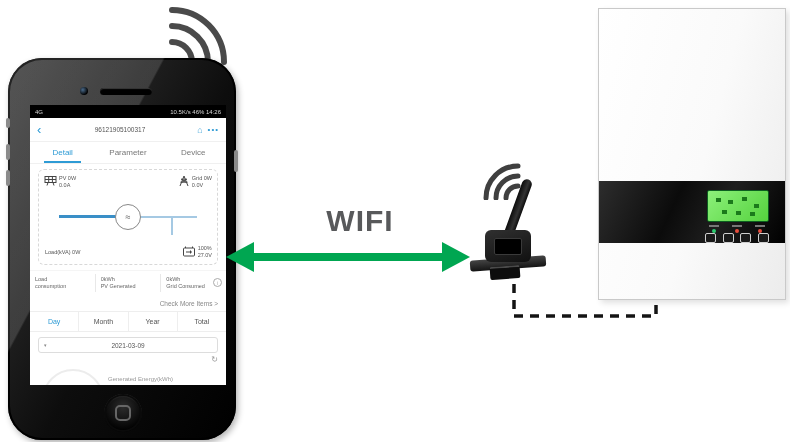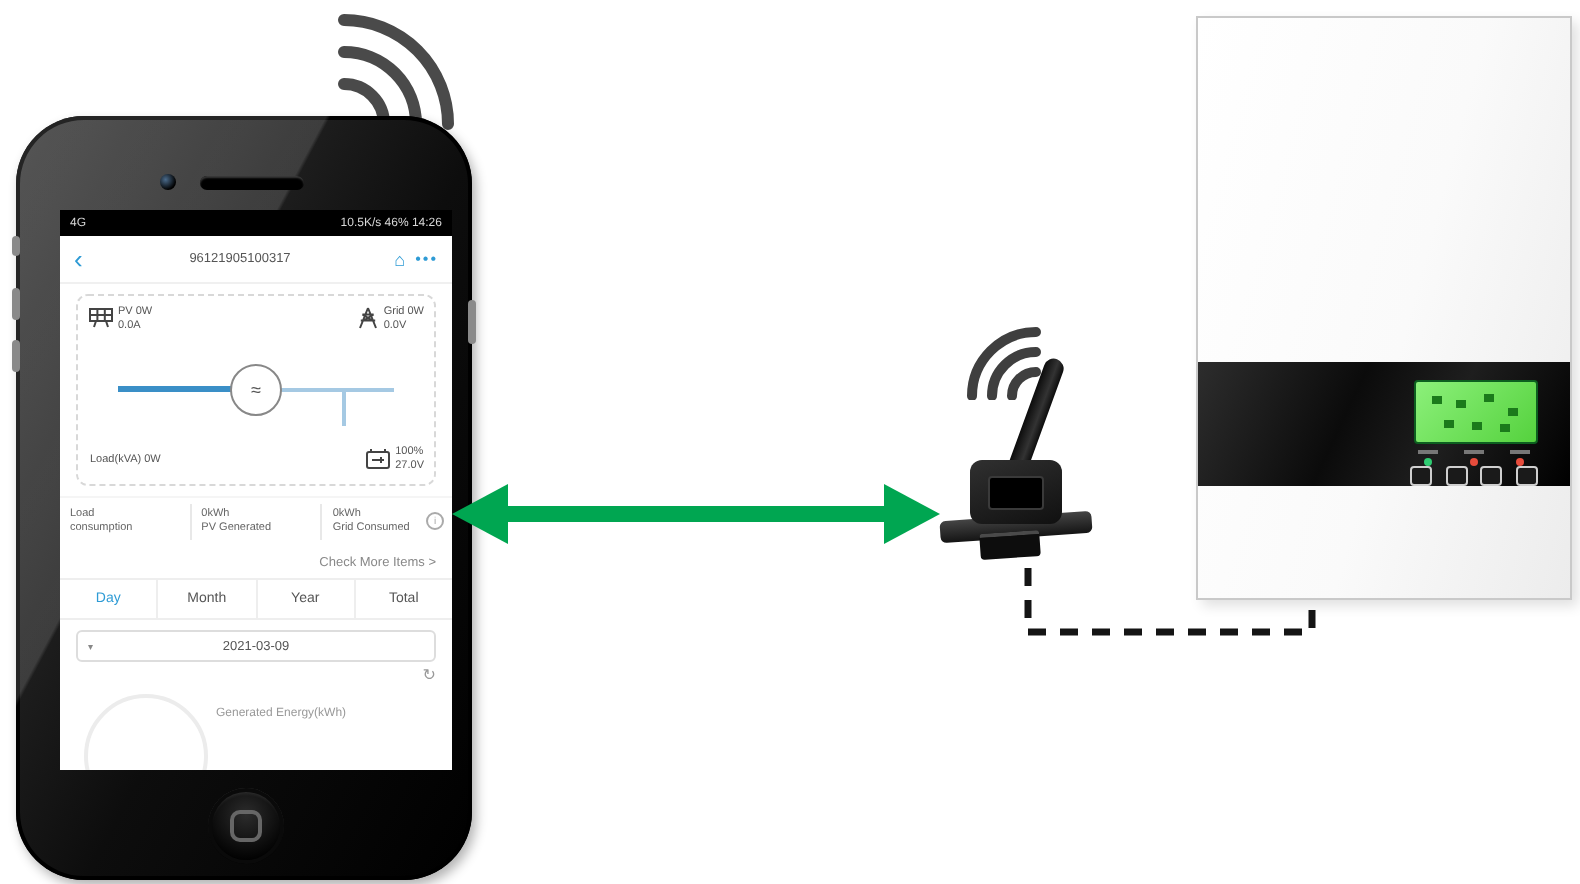--- a/index.html
+++ b/index.html
@@ -144,20 +144,25 @@
 
       <div class="navbar">
         <span class="nav-back">‹</span>
         <span class="nav-title">96121905100317</span>
         <span class="nav-right">
           <span class="nav-home">⌂</span>
           <span class="nav-more">•••</span>
         </span>
       </div>
 
+      <div class="tabs">
+        <div class="tab active">Detail</div>
+        <div class="tab">Parameter</div>
+        <div class="tab">Device</div>
+      </div>
 
       <div class="flow">
         <div class="flow-line-left"></div>
         <div class="flow-line-right"></div>
         <div class="flow-drop"></div>
 
         <div class="flow-group flow-tl">
           <svg class="ficon" width="13" height="11" viewBox="0 0 13 11">
             <g fill="none" stroke="#444" stroke-width="1">
               <rect x="1" y="1.5" width="11" height="6"></rect>
@@ -240,20 +245,21 @@
 
       <div class="chart-teaser">
         <div class="chart-circle"></div>
         <div class="chart-caption">Generated Energy(kWh)</div>
       </div>
     </div>
 
     <div class="home-btn"></div>
   </div>
 
+  <div class="wifi-label">WIFI</div>
   <svg class="arrow-svg" width="244" height="34" viewBox="0 0 244 34">
     <g fill="#00A651">
       <rect x="26" y="13" width="192" height="8"></rect>
       <polygon points="0,17 28,2 28,32"></polygon>
       <polygon points="244,17 216,2 216,32"></polygon>
     </g>
   </svg>
 
   <div class="dongle">
     <svg class="wifi-dongle-arcs" width="56" height="46" viewBox="0 0 56 46">

